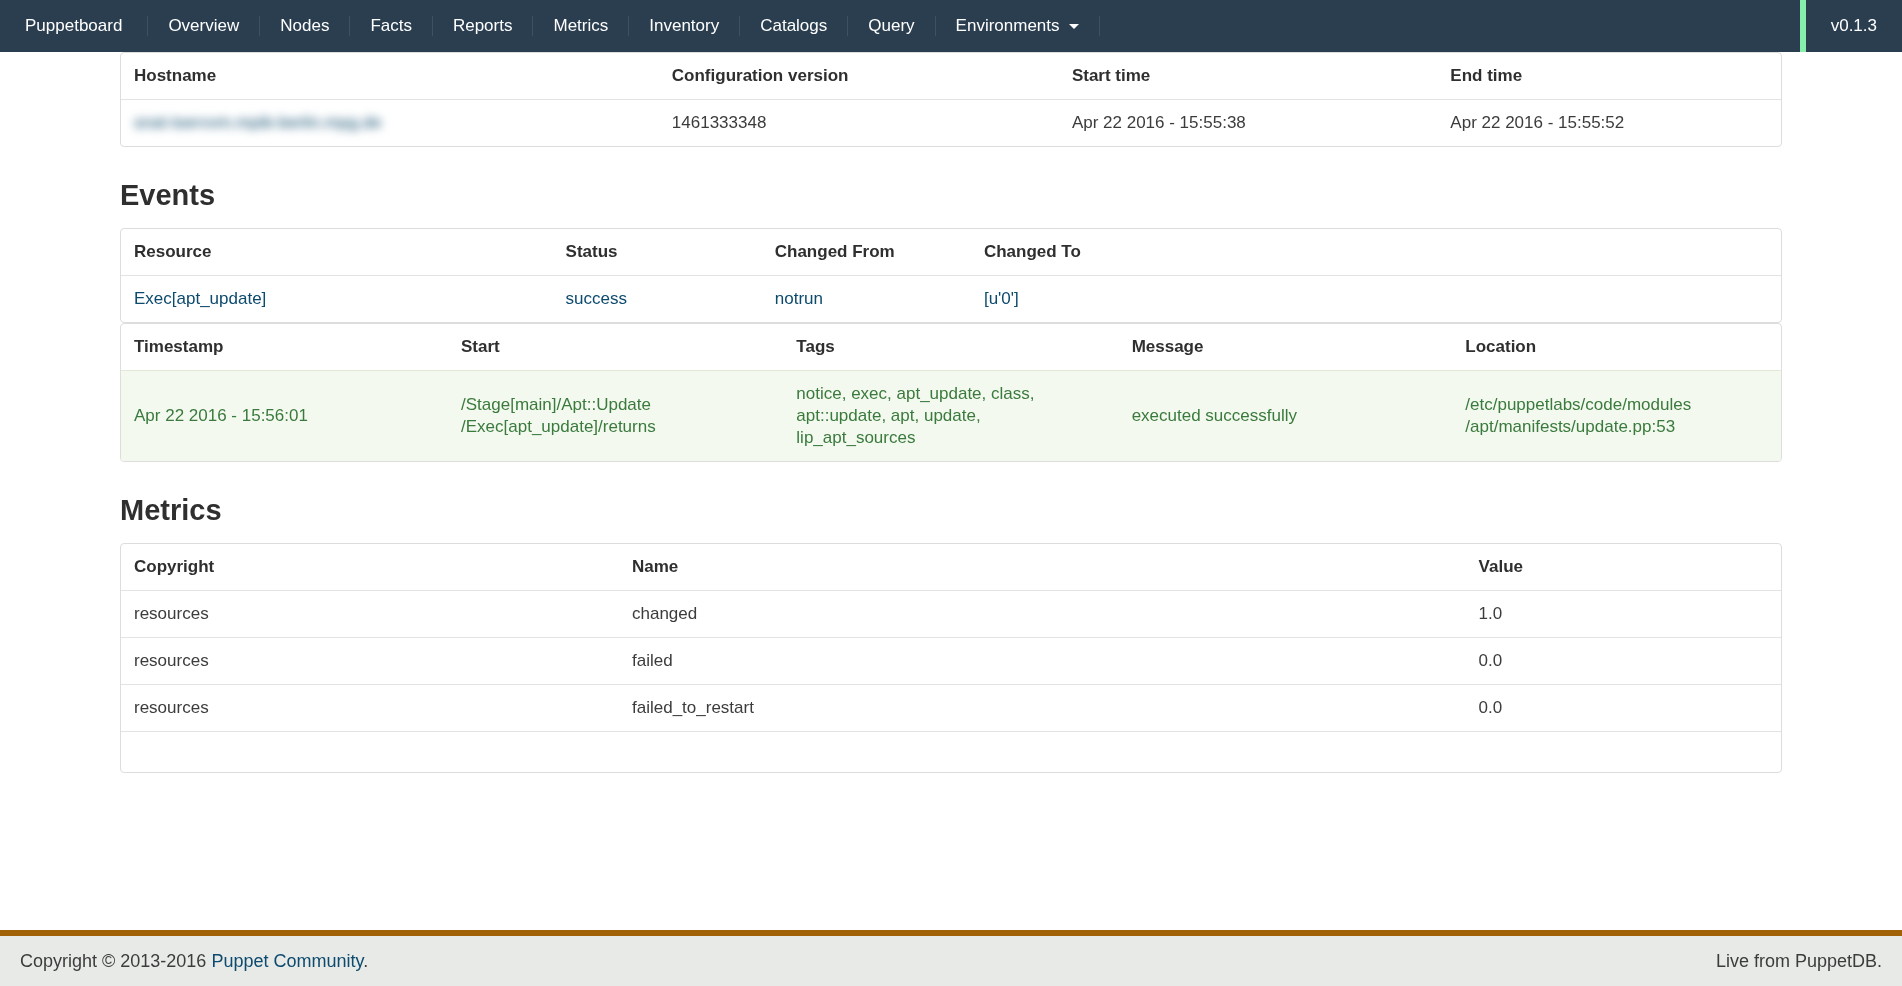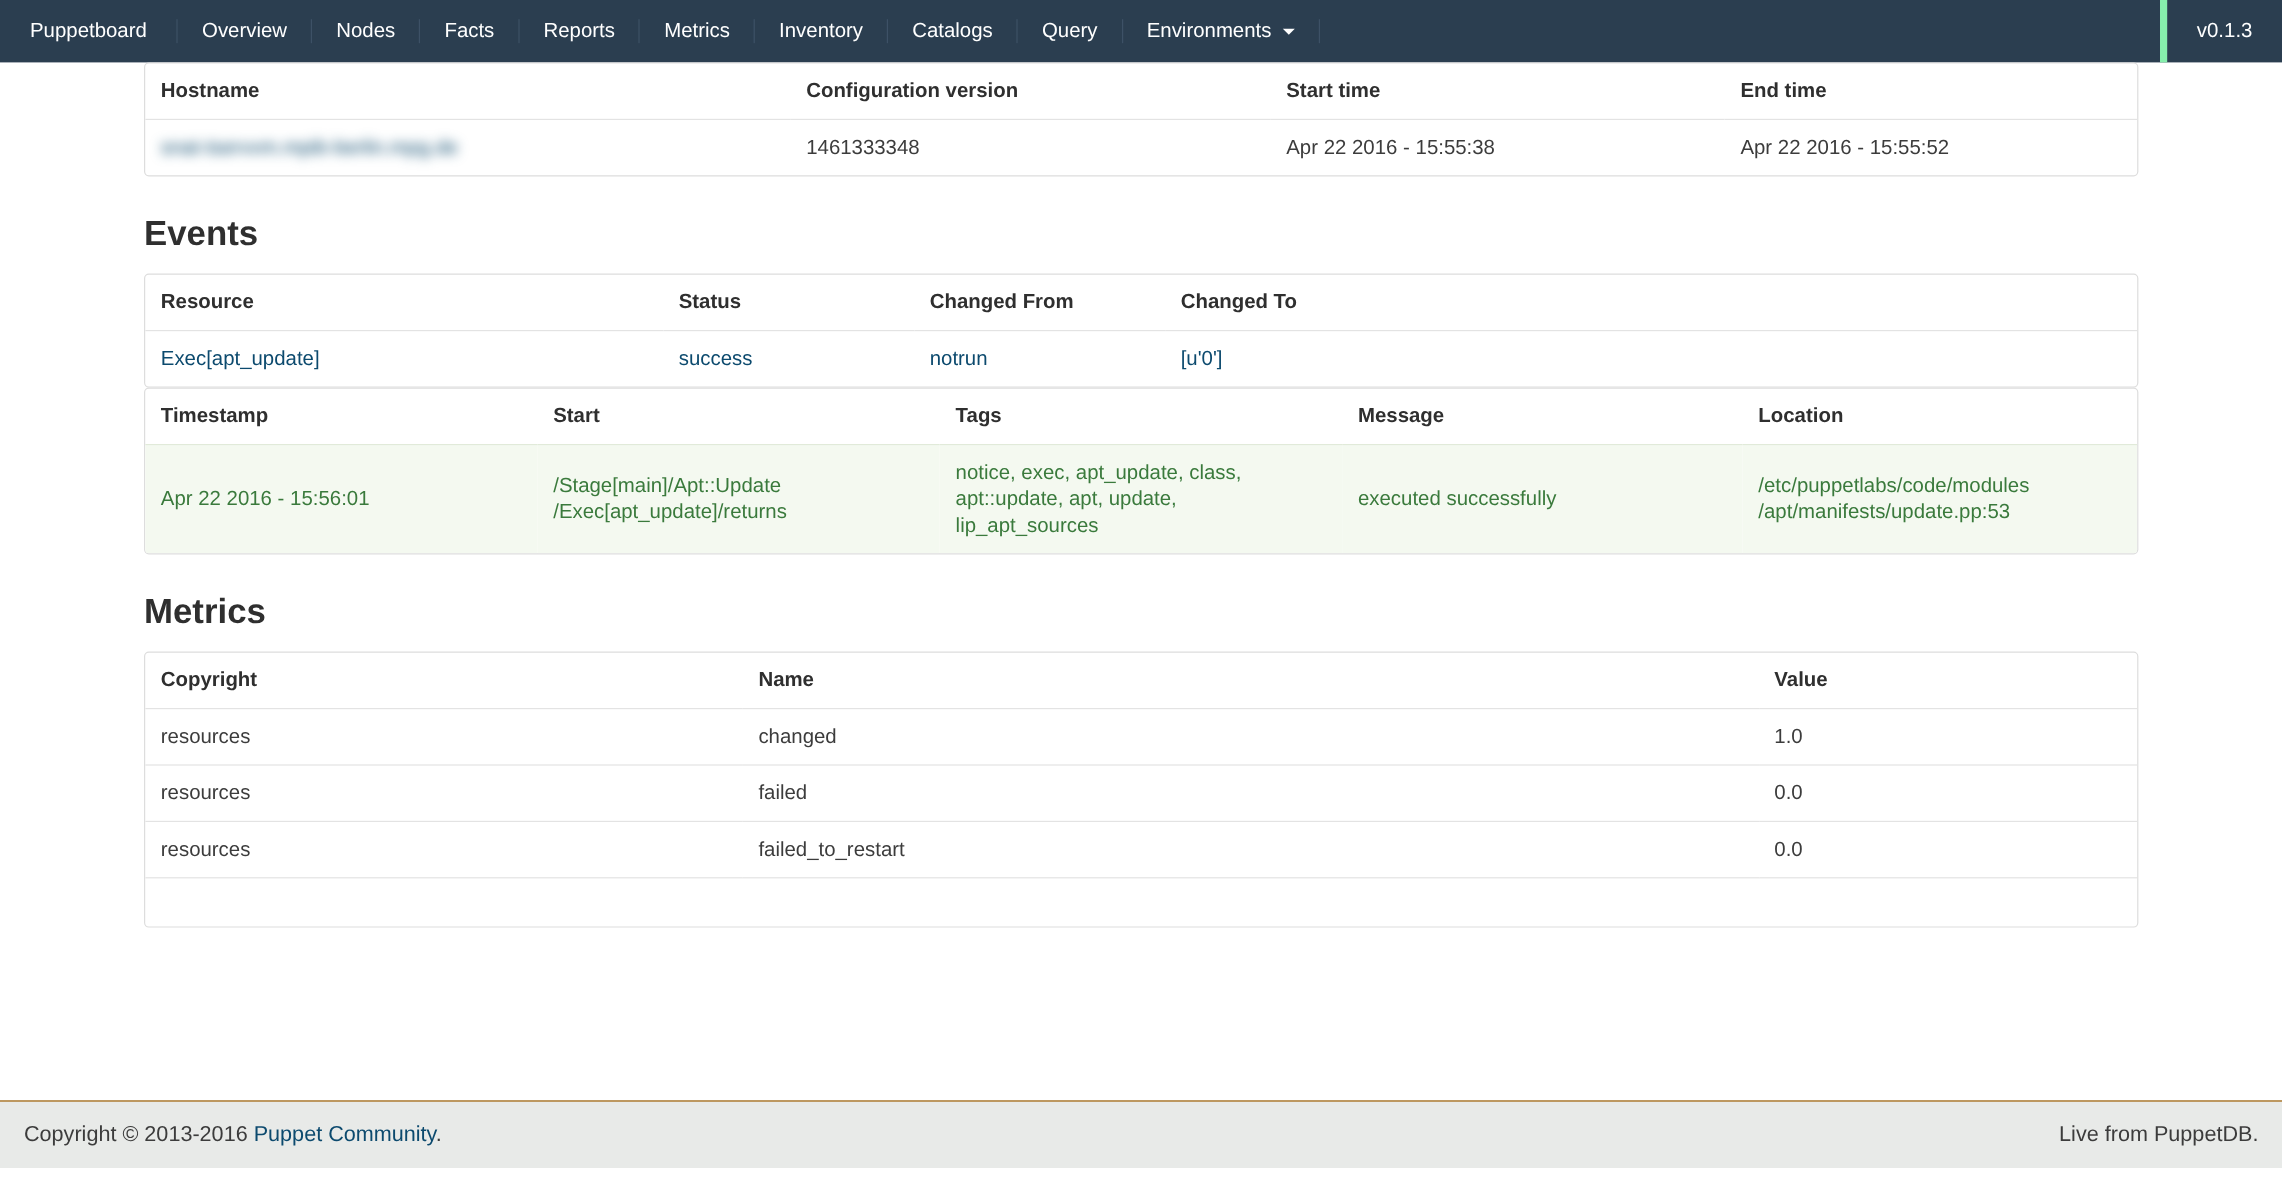--- a/index.html
+++ b/index.html
@@ -46,22 +46,22 @@
   .success-row { background: #f4f9f0; color: #3a7a3c; }
   .success-row td { border-top: 1px solid #e1ead9; }
   .logs-table .success-row + .success-row td { border-top: 1px solid #dfe8d6; }
 
   .blurred { filter: blur(5px); }
 
   .cut-row td { height: 40px; }
 
   
   .footer {
-    position: fixed; left: 0; right: 0; bottom: 13px; height: 56px; z-index: 10;
-    background: #e8eae8; border-top: 1px solid #a16207;
+    position: fixed; left: 0; right: 0; bottom: 0; height: 56px; z-index: 10;
+    background: #e8eae8; border-top: 6px solid #a16207;
     display: flex; align-items: center; justify-content: space-between;
     padding: 0 20px; font-size: 18px; color: #3c3c3c;
   }
 </style>
 </head>
 <body>
 
 <nav class="navbar">
   <a class="nav-item nav-brand">Puppetboard</a>
   <a class="nav-item">Overview</a>

